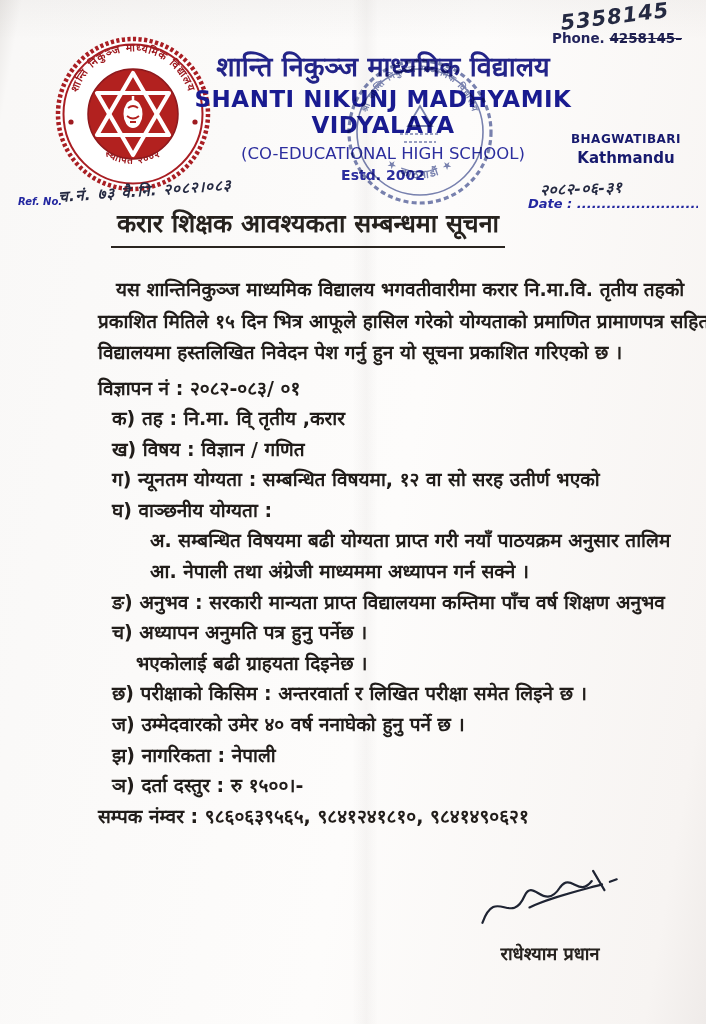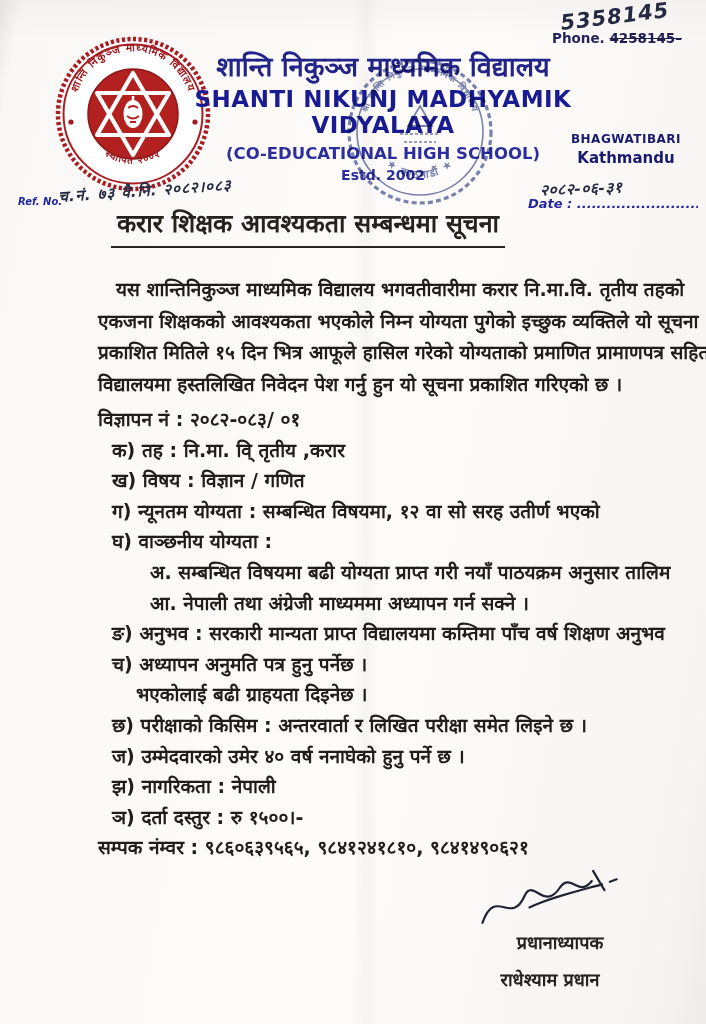--- a/index.html
+++ b/index.html
@@ -9,21 +9,21 @@
   .crease{position:absolute;left:352px;top:0;width:26px;height:1024px;pointer-events:none;
     background:linear-gradient(to right,rgba(0,0,0,0) 0%,rgba(90,80,75,0.045) 55%,rgba(0,0,0,0) 100%);}
   .shade-top{position:absolute;left:0;top:0;width:706px;height:40px;pointer-events:none;
     background:linear-gradient(to bottom,rgba(120,110,105,0.05),rgba(0,0,0,0));}
 
   
   .logo{position:absolute;left:52px;top:34px;width:162px;height:160px;}
   .header-center{position:absolute;left:168px;top:52px;width:430px;text-align:center;}
   .school-dev{font-size:27px;font-weight:700;color:#232488;line-height:1.1;}
   .school-eng{font-size:23px;font-weight:700;color:#191b90;letter-spacing:.5px;margin-top:4px;}
-  .school-sub{font-size:16.5px;font-weight:700;color:#2c2e9e;margin-top:6px;}
+  .school-sub{font-size:16.5px;font-weight:400;color:#2c2e9e;margin-top:6px;}
   .school-estd{font-size:14px;font-weight:600;color:#2c2e9e;margin-top:4px;}
   .stamp{position:absolute;left:344px;top:56px;width:152px;height:152px;opacity:.82;mix-blend-mode:multiply;}
 
   .hand{font-style:italic;color:#252a42;}
   .phone-hand{position:absolute;left:560px;top:2px;width:150px;font-size:21px;font-weight:700;
     transform:rotate(-7deg);letter-spacing:1px;}
   .phone-print{position:absolute;left:528px;top:30px;width:178px;font-size:13.5px;color:#23245c;
     font-weight:600;text-align:center;}
   .phone-num{color:#1d1e4e;text-decoration:line-through;}
   .loc{position:absolute;left:556px;top:132px;width:140px;text-align:center;color:#171a6e;font-weight:700;}
@@ -135,21 +135,20 @@
     <span>Date :</span>
     <span>........................................</span>
   </div>
 
   <div class="title-wrap">
     <span class="title-inner">करार शिक्षक आवश्यकता सम्बन्धमा सूचना</span>
   </div>
 
   <div class="doc-body">
     <div class="p-line p-first">यस शान्तिनिकुञ्ज माध्यमिक विद्यालय भगवतीवारीमा करार नि.मा.वि. तृतीय तहको</div>
-    <div class="p-line">एकजना शिक्षकको आवश्यकता भएकोले निम्न योग्यता पुगेको इच्छुक व्यक्तिले यो सूचना</div>
     <div class="p-line">प्रकाशित मितिले १५ दिन भित्र आफूले हासिल गरेको योग्यताको प्रमाणित प्रामाणपत्र सहित</div>
     <div class="p-line">विद्यालयमा  हस्तलिखित निवेदन पेश गर्नु हुन  यो सूचना  प्रकाशित गरिएको छ ।</div>
     <div class="items">
       <div class="line">विज्ञापन नं : २०८२-०८३/ ०१</div>
       <div class="line i1">क) तह : नि.मा. वि् तृतीय ,करार</div>
       <div class="line i1">ख) विषय : विज्ञान / गणित</div>
       <div class="line i1">ग) न्यूनतम योग्यता :  सम्बन्धित विषयमा, १२ वा सो सरह उतीर्ण भएको</div>
       <div class="line i1">घ) वाञ्छनीय योग्यता :</div>
       <div class="line i2">अ. सम्बन्धित विषयमा बढी योग्यता प्राप्त गरी नयाँ पाठयक्रम अनुसार तालिम</div>
       <div class="line i2">आ. नेपाली तथा  अंग्रेजी माध्यममा अध्यापन गर्न सक्ने ।</div>
@@ -166,16 +165,15 @@
 
   <div class="sign-block">
     <svg class="scribble" width="150" height="56" viewBox="0 0 150 56">
       <g stroke="#1f2433" stroke-width="2.2" fill="none" stroke-linecap="round">
         <path d="M6 46 C 22 10, 34 52, 50 22 C 60 4, 68 40, 86 16 C 98 2, 104 28, 118 12"></path>
         <path d="M54 34 C 74 26, 98 22, 128 16"></path>
         <path d="M120 2 L 130 22"></path>
         <path d="M136 14 l 7 -2"></path>
       </g>
     </svg>
-    <div class="sig-title">प्रधानाध्यापक</div>
     <div class="sig-name">राधेश्याम प्रधान</div>
   </div>
 </div>
 
 </body></html>

